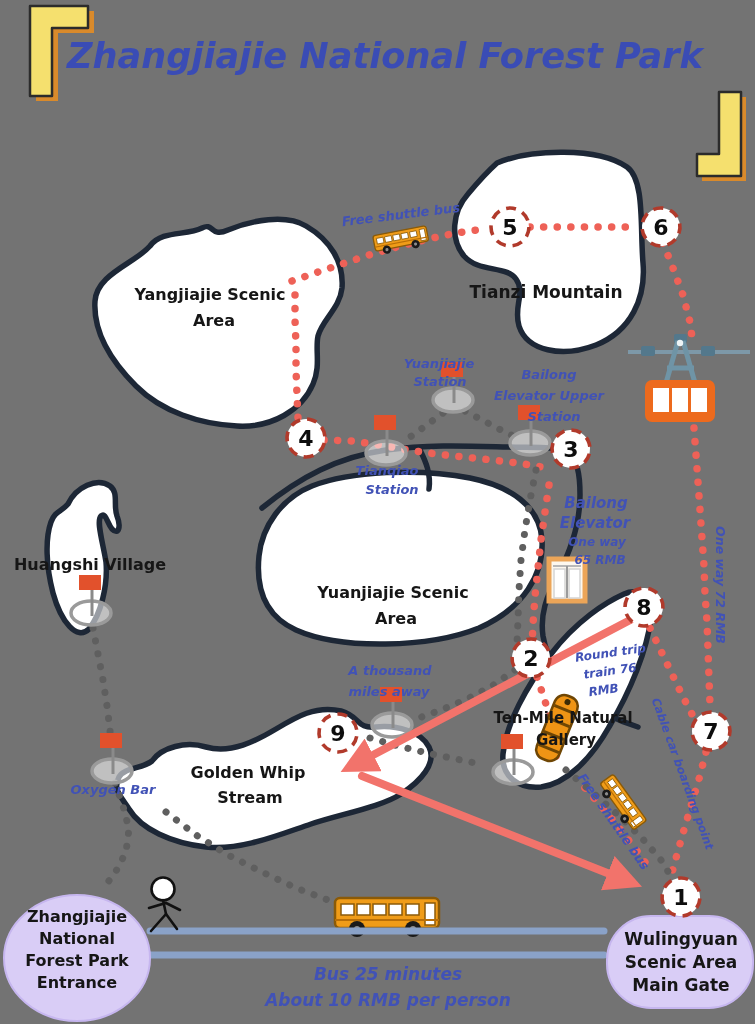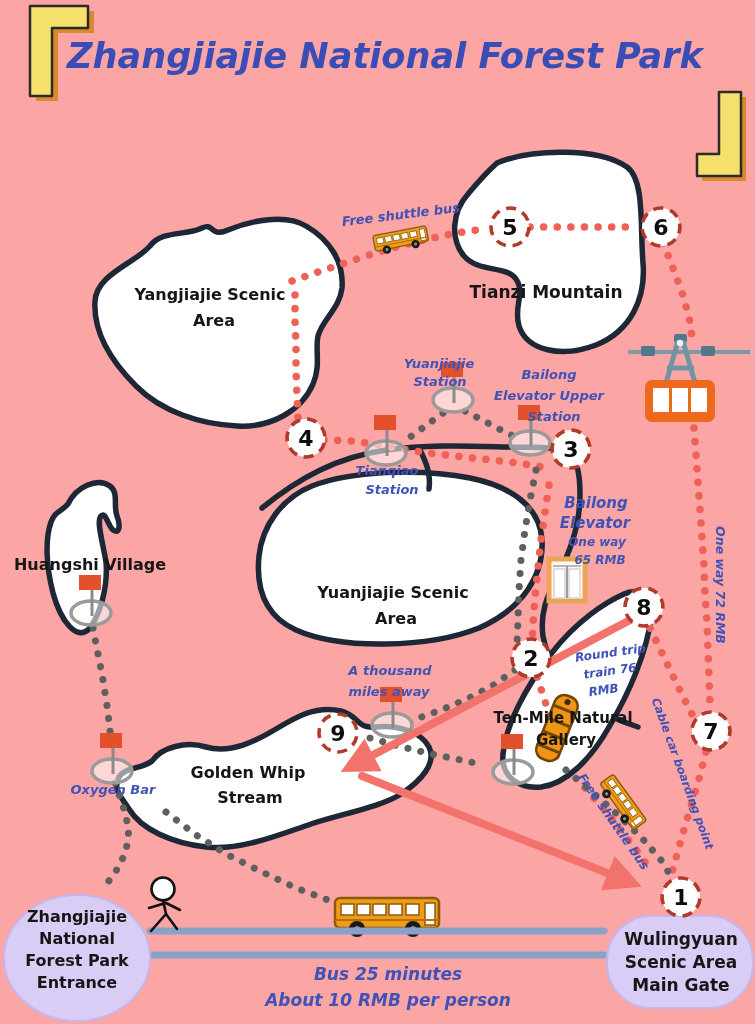--- a/index.html
+++ b/index.html
@@ -1,16 +1,16 @@
 <!DOCTYPE html>
 <html><head>
 <meta charset="utf-8">
 <style>
   html,body{margin:0;padding:0;background:#ffffff;}
-  .stage{width:755px;height:1024px;position:relative;background:#fca5a5;overflow:hidden;text-decoration:underline;}
+  .stage{width:755px;height:1024px;position:relative;background:#737373;overflow:hidden;text-decoration:underline;}
   svg{display:block;}
   text{font-family:"DejaVu Sans",sans-serif;}
   .blk{fill:#161616;font-weight:bold;}
   .blu{fill:#4152b6;font-weight:bold;font-style:italic;}
   .blob{fill:#ffffff;stroke:#1d2736;stroke-width:5.5;stroke-linejoin:round;stroke-linecap:round;}
   .road{fill:none;stroke:#1d2736;stroke-width:5.5;stroke-linecap:round;}
   .dot-red{fill:none;stroke:#ee6157;stroke-width:7.5;stroke-linecap:round;stroke-dasharray:0.1 13.5;}
   .dot-gray{fill:none;stroke:#5f5f5f;stroke-width:7;stroke-linecap:round;stroke-dasharray:0.1 13;}
   .arrow{stroke:#f2736b;stroke-width:8;fill:none;stroke-linecap:round;}
   .ring{fill:#ffffff;stroke:#b13a2b;stroke-width:3.6;stroke-dasharray:10 7;}

